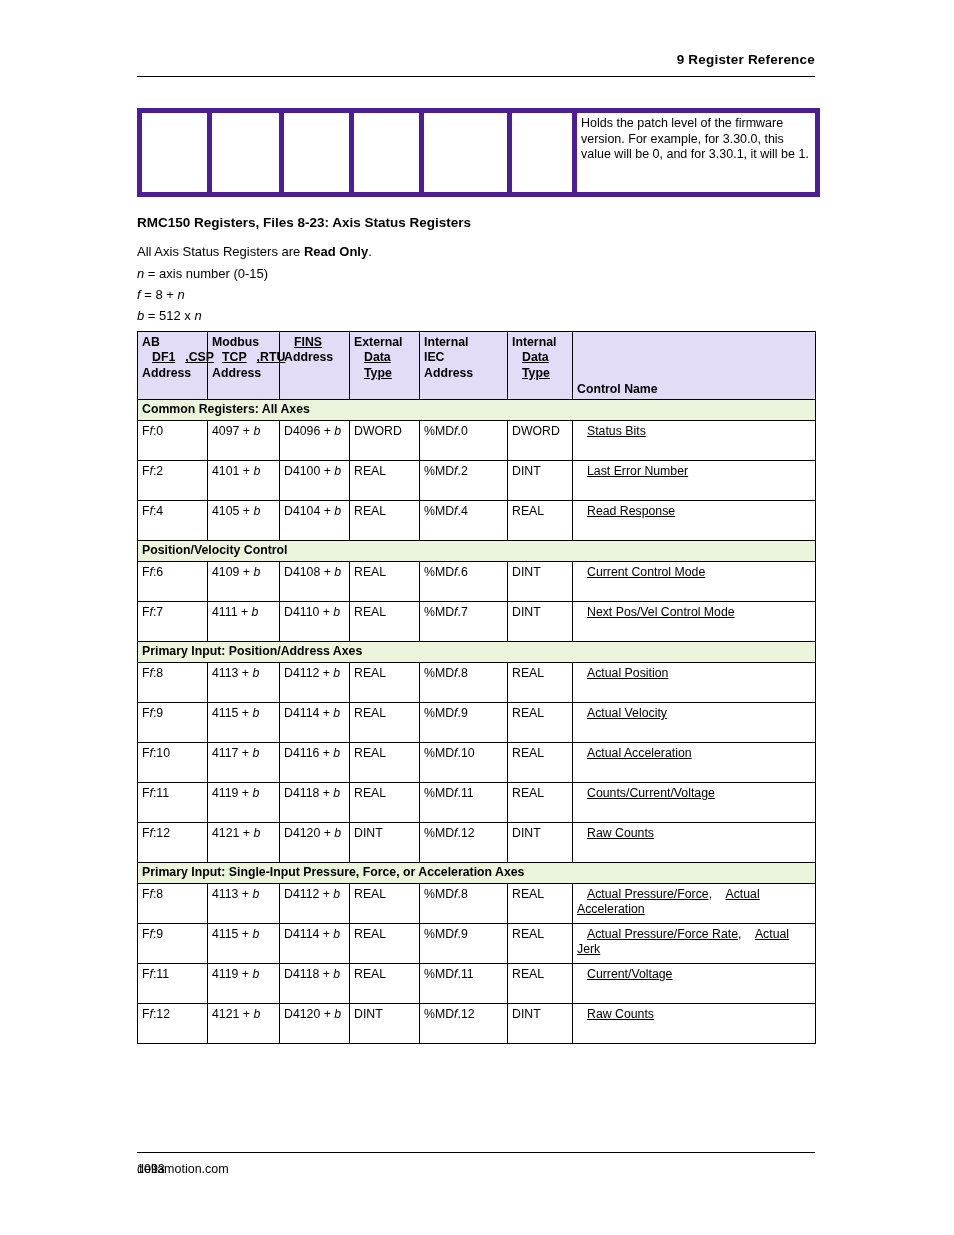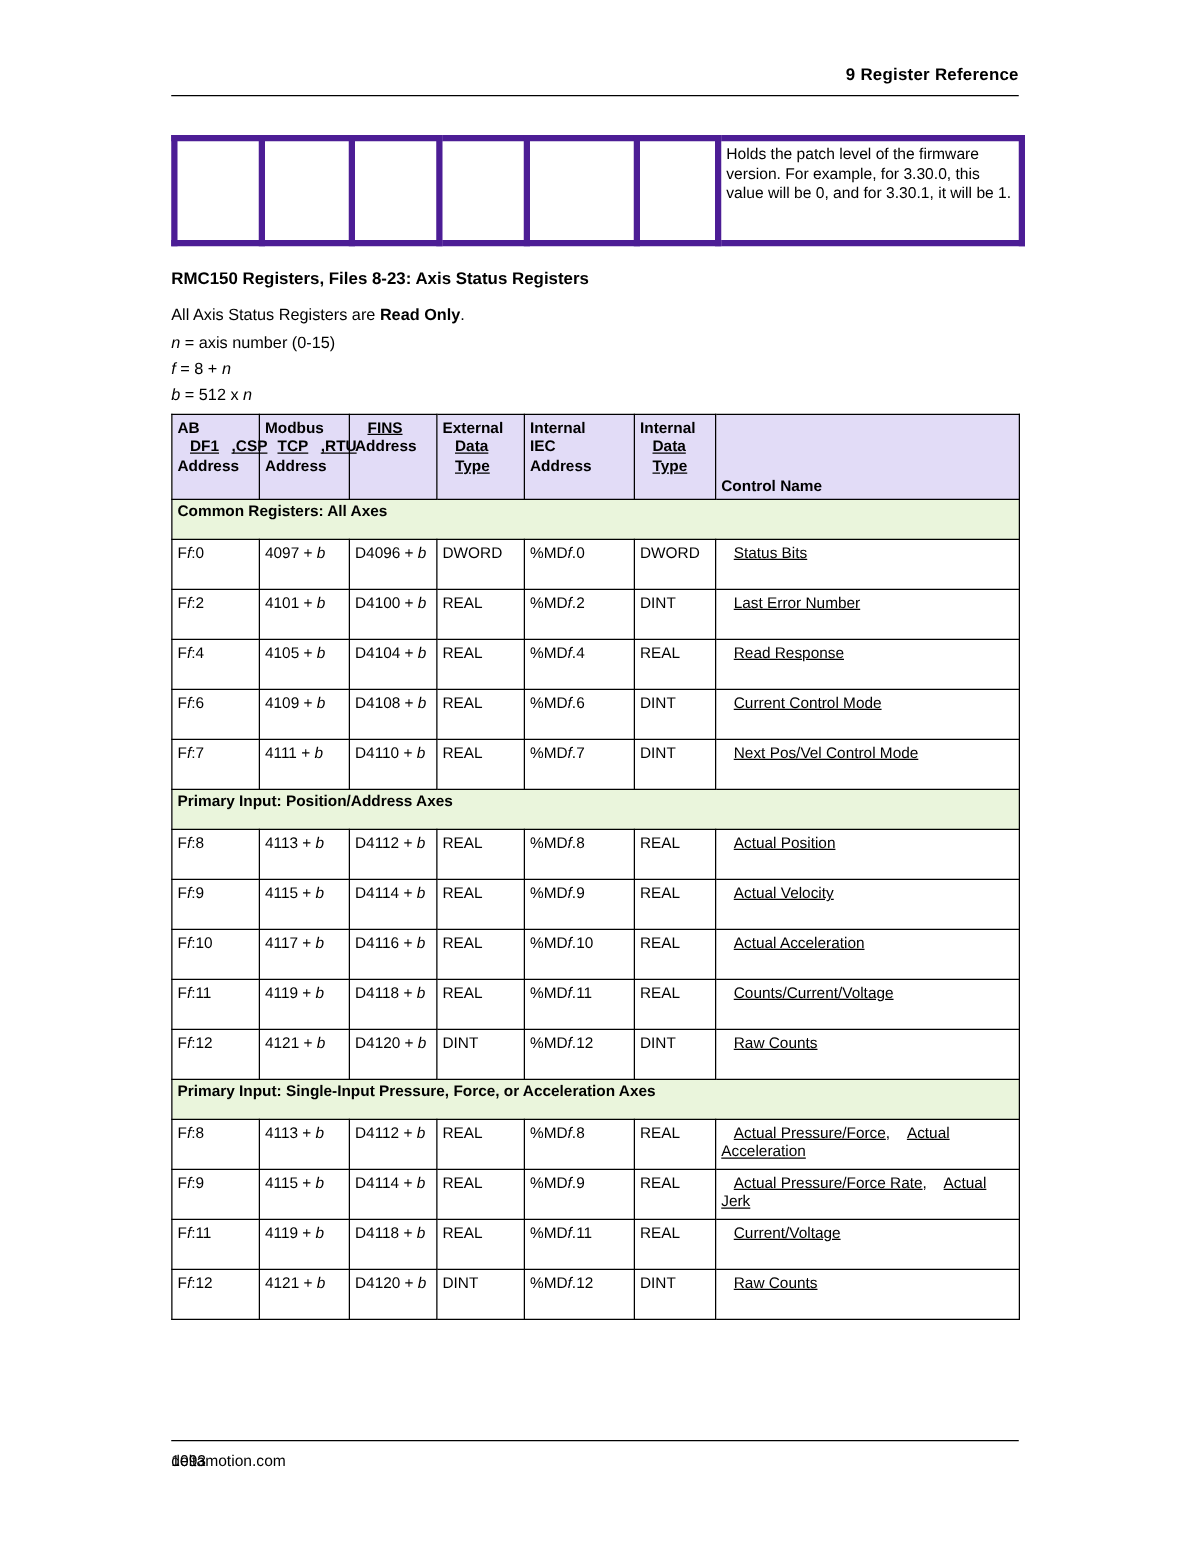--- a/index.html
+++ b/index.html
@@ -101,21 +101,21 @@
     background: #e2dcf7;
     font-weight: bold;
     height: 62px;
     vertical-align: top;
   }
   .reg-table tr.group td {
     background: #eaf5dc;
     font-weight: bold;
     height: 17px;
     padding-top: 2px;
-    padding-bottom: 12px;
+    padding-bottom: 1px;
   }
   .reg-table tbody td {
     height: 34px;
   }
   .u { text-decoration: underline; padding-left: 10px; }
   .nowrap { white-space: nowrap; }
 
   
   .footer-rule {
     position: absolute;
@@ -251,20 +251,23 @@
         </tr>
         <tr>
           <td>F<span class="ital">f</span>:4</td>
           <td>4105 + <span class="ital">b</span></td>
           <td>D4104 + <span class="ital">b</span></td>
           <td>REAL</td>
           <td>%MD<span class="ital">f</span>.4</td>
           <td>REAL</td>
           <td><span class="u">Read Response</span></td>
         </tr>
+        <tr class="group">
+          <td colspan="7">Position/Velocity Control</td>
+        </tr>
         <tr>
           <td>F<span class="ital">f</span>:6</td>
           <td>4109 + <span class="ital">b</span></td>
           <td>D4108 + <span class="ital">b</span></td>
           <td>REAL</td>
           <td>%MD<span class="ital">f</span>.6</td>
           <td>DINT</td>
           <td><span class="u">Current Control Mode</span></td>
         </tr>
         <tr>

